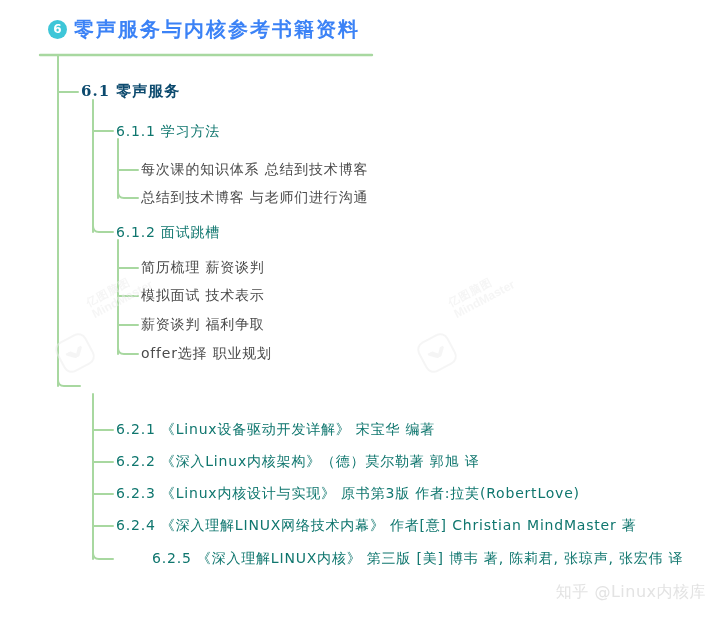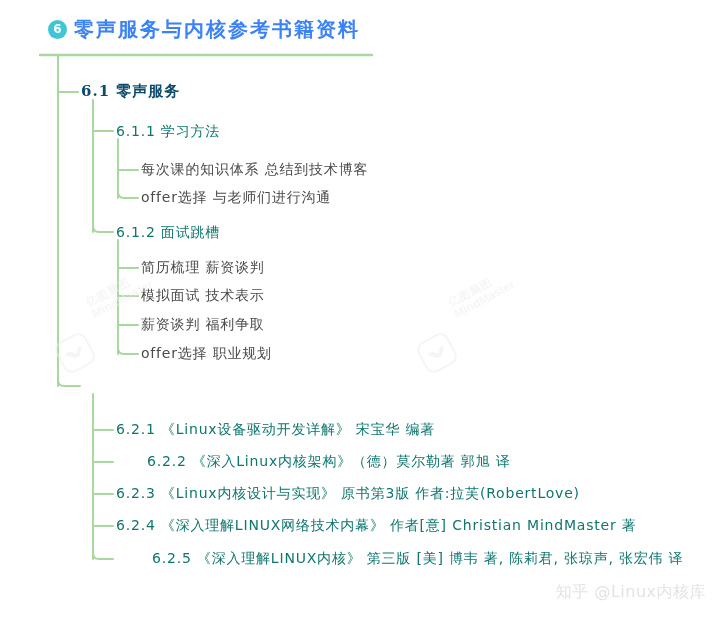--- a/index.html
+++ b/index.html
@@ -197,29 +197,29 @@
   <div class="node root">
     <span class="root-badge">6</span>
     <span class="root-label">零声服务与内核参考书籍资料</span>
   </div>
 
   <div class="node lvl1" style="left:81px;top:84px;">6.1  零声服务</div>
 
   <div class="node lvl2" style="left:116px;top:124px;">6.1.1  学习方法</div>
 
   <div class="node lvl3" style="left:141px;top:162px;">每次课的知识体系  总结到技术博客</div>
-  <div class="node lvl3" style="left:141px;top:190px;">offer选择  与老师们进行沟通</div>
+  <div class="node lvl3" style="left:141px;top:190px;">总结到技术博客  与老师们进行沟通</div>
 
   <div class="node lvl2" style="left:116px;top:225px;">6.1.2  面试跳槽</div>
 
   <div class="node lvl3" style="left:141px;top:260px;">简历梳理  薪资谈判</div>
   <div class="node lvl3" style="left:141px;top:288px;">模拟面试  技术表示</div>
   <div class="node lvl3" style="left:141px;top:317px;">薪资谈判  福利争取</div>
   <div class="node lvl3" style="left:141px;top:346px;">offer选择  职业规划</div>
 
 
   <div class="node lvl2" style="left:116px;top:422px;">6.2.1  《Linux设备驱动开发详解》  宋宝华  编著</div>
-  <div class="node lvl2" style="left:116px;top:454px;margin-left:31px;">6.2.2  《深入Linux内核架构》（德）莫尔勒著  郭旭  译</div>
+  <div class="node lvl2" style="left:116px;top:454px;">6.2.2  《深入Linux内核架构》（德）莫尔勒著  郭旭  译</div>
   <div class="node lvl2" style="left:116px;top:486px;">6.2.3  《Linux内核设计与实现》  原书第3版  作者:拉芙(RobertLove)</div>
   <div class="node lvl2" style="left:116px;top:518px;">6.2.4  《深入理解LINUX网络技术内幕》  作者[意] Christian MindMaster  著</div>
   <div class="node lvl2" style="left:116px;top:551px;margin-left:36px;">6.2.5  《深入理解LINUX内核》  第三版 [美] 博韦  著, 陈莉君, 张琼声, 张宏伟  译</div>
 
 </div>
 
 </body></html>

